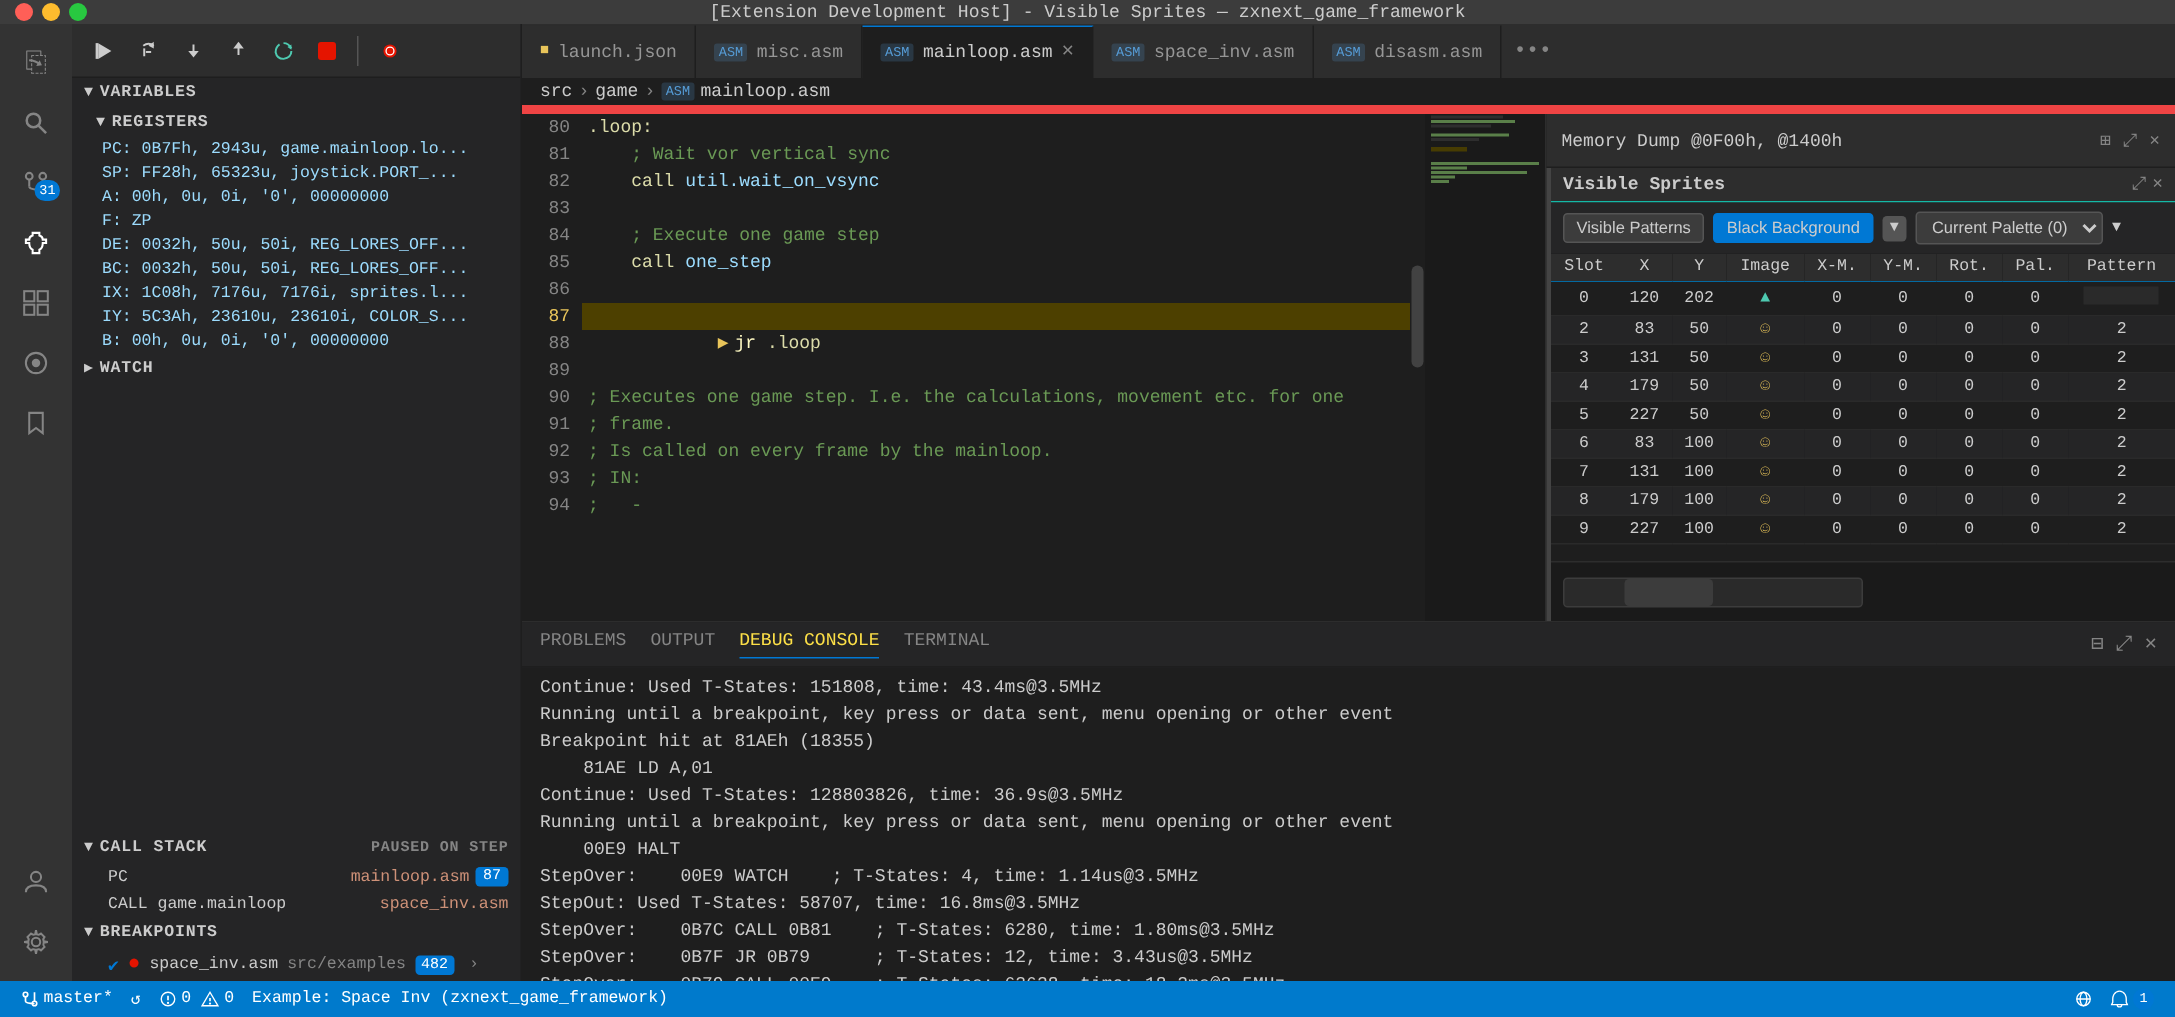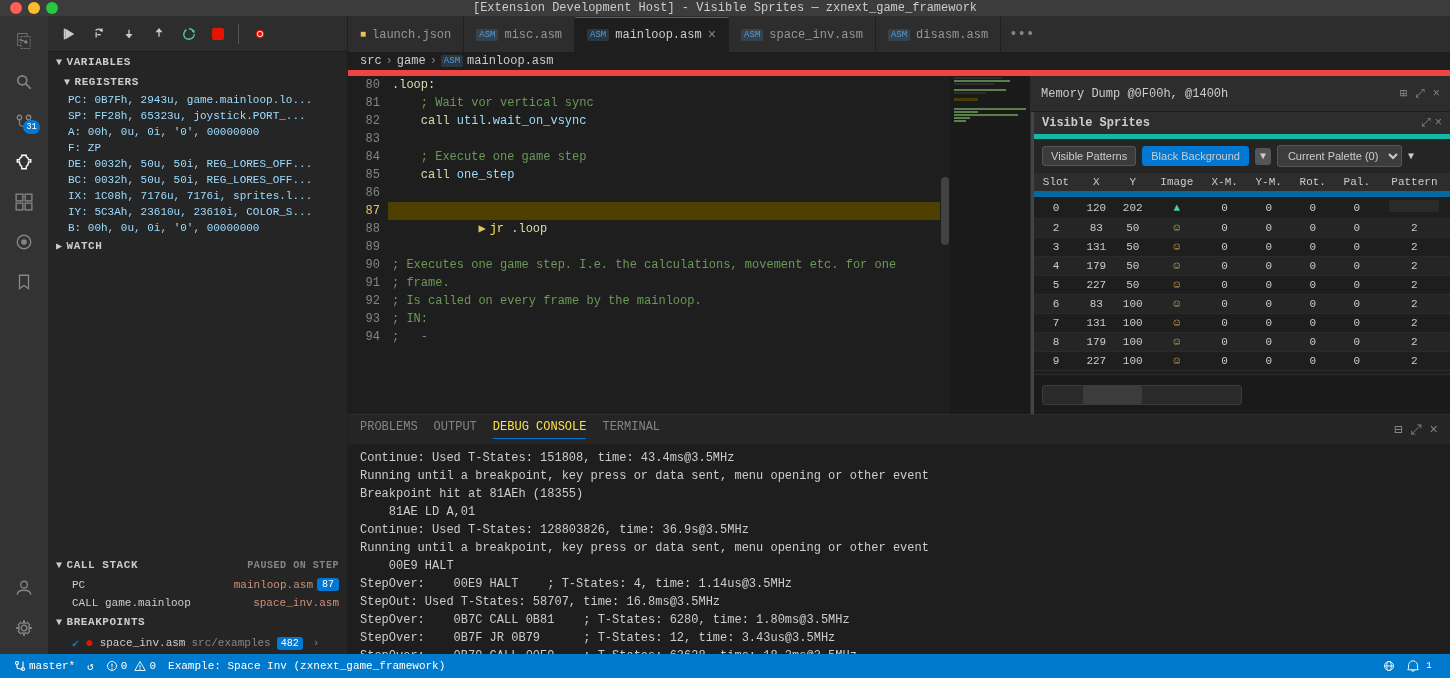--- a/index.html
+++ b/index.html
@@ -289,21 +289,21 @@
     }
     .sprite-table table {
       width: 100%;
       border-collapse: collapse;
     }
     .sprite-table th {
       background: #2d2d2d;
       color: #cccccc;
       padding: 3px 6px;
       text-align: center;
-      border-bottom: 6px solid #0369a1;
+      border-bottom: 1px solid #0369a1;
       font-weight: normal;
       font-size: 11px;
       position: sticky;
       top: 0;
     }
     .sprite-table td {
       padding: 3px 6px;
       text-align: center;
       border-bottom: 1px solid #2a2a2a;
       color: #cccccc;
@@ -708,21 +708,21 @@
         </div>
         <div class="code-content">
           <div class="code-line"><span class="c-label">.loop:</span></div>
           <div class="code-line"><span class="c-comment">    ; Wait vor vertical sync</span></div>
           <div class="code-line">    <span style="color:#dcdcaa;">call</span> <span style="color:#9cdcfe;">util.wait_on_vsync</span></div>
           <div class="code-line"></div>
           <div class="code-line"><span class="c-comment">    ; Execute one game step</span></div>
           <div class="code-line">    <span style="color:#dcdcaa;">call</span> <span style="color:#9cdcfe;">one_step</span></div>
           <div class="code-line"></div>
           <div class="code-line current-line">
-            <span style="color:#e8c45a; margin-right:4px;">▶</span><span style="color:#fde047;">jr</span> <span style="color:#dcdcaa;">.loop</span>
+            <span style="color:#e8c45a; margin-right:4px;">▶</span><span style="color:#fef9c3;">jr</span> <span style="color:#dcdcaa;">.loop</span>
           </div>
           <div class="code-line"></div>
           <div class="code-line"></div>
           <div class="code-line"><span class="c-comment">; Executes one game step. I.e. the calculations, movement etc. for one</span></div>
           <div class="code-line"><span class="c-comment">; frame.</span></div>
           <div class="code-line"><span class="c-comment">; Is called on every frame by the mainloop.</span></div>
           <div class="code-line"><span class="c-comment">; IN:</span></div>
           <div class="code-line"><span class="c-comment">;   -</span></div>
         </div>
         <div class="minimap">
@@ -751,21 +751,21 @@
         <div class="right-panel-header">
           <span>Memory Dump @0F00h, @1400h</span>
           <div style="margin-left:auto; display:flex; gap:8px; align-items:center;">
             <span style="cursor:pointer; color:#858585;">⊞</span>
             <span style="cursor:pointer; color:#858585;">⤢</span>
             <span style="cursor:pointer; color:#858585;">×</span>
           </div>
         </div>
 
         <div style="display:flex; flex-direction:column; flex:1; overflow:hidden; border-left: 3px solid #444;">
-          <div style="display:flex; align-items:center; padding:4px 8px; background:#2d2d2d; border-bottom:5px solid #14b8a6; font-size:12px;">
+          <div style="display:flex; align-items:center; padding:4px 8px; background:#2d2d2d; border-bottom:1px solid #14b8a6; font-size:12px;">
             <span style="color:#cccccc; font-weight:bold;">Visible Sprites</span>
             <div style="margin-left:auto; display:flex; gap:4px;">
               <span style="cursor:pointer;color:#858585;">⤢</span>
               <span style="cursor:pointer;color:#858585;">×</span>
             </div>
           </div>
           <div class="right-panel-toolbar">
             <button class="rp-btn">Visible Patterns</button>
             <button class="rp-btn active">Black Background</button>
             <span style="cursor:pointer;color:#cccccc; background:#555; padding:3px 5px; border-radius:3px; font-size:10px;">▼</span>
@@ -915,21 +915,21 @@
         </div>
       </div>
       <div class="console-output">
         <div class="console-line">Continue: Used T-States: 151808, time: 43.4ms@3.5MHz</div>
         <div class="console-line">Running until a breakpoint, key press or data sent, menu opening or other event</div>
         <div class="console-line">Breakpoint hit at 81AEh (18355)</div>
         <div class="console-line">    81AE LD A,01</div>
         <div class="console-line">Continue: Used T-States: 128803826, time: 36.9s@3.5MHz</div>
         <div class="console-line">Running until a breakpoint, key press or data sent, menu opening or other event</div>
         <div class="console-line">    00E9 HALT</div>
-        <div class="console-line">StepOver:    00E9 HALT    ; T-States: 4, time: 1.14us@3.5MHz</div>
+        <div class="console-line">StepOver:    00E9 WATCH    ; T-States: 4, time: 1.14us@3.5MHz</div>
         <div class="console-line">StepOut: Used T-States: 58707, time: 16.8ms@3.5MHz</div>
         <div class="console-line">StepOver:    0B7C CALL 0B81    ; T-States: 6280, time: 1.80ms@3.5MHz</div>
         <div class="console-line">StepOver:    0B7F JR 0B79      ; T-States: 12, time: 3.43us@3.5MHz</div>
         <div class="console-line">StepOver:    0B79 CALL 00E9    ; T-States: 63628, time: 18.2ms@3.5MHz</div>
 
       </div>
     </div>
   </div>
 </div>
 

